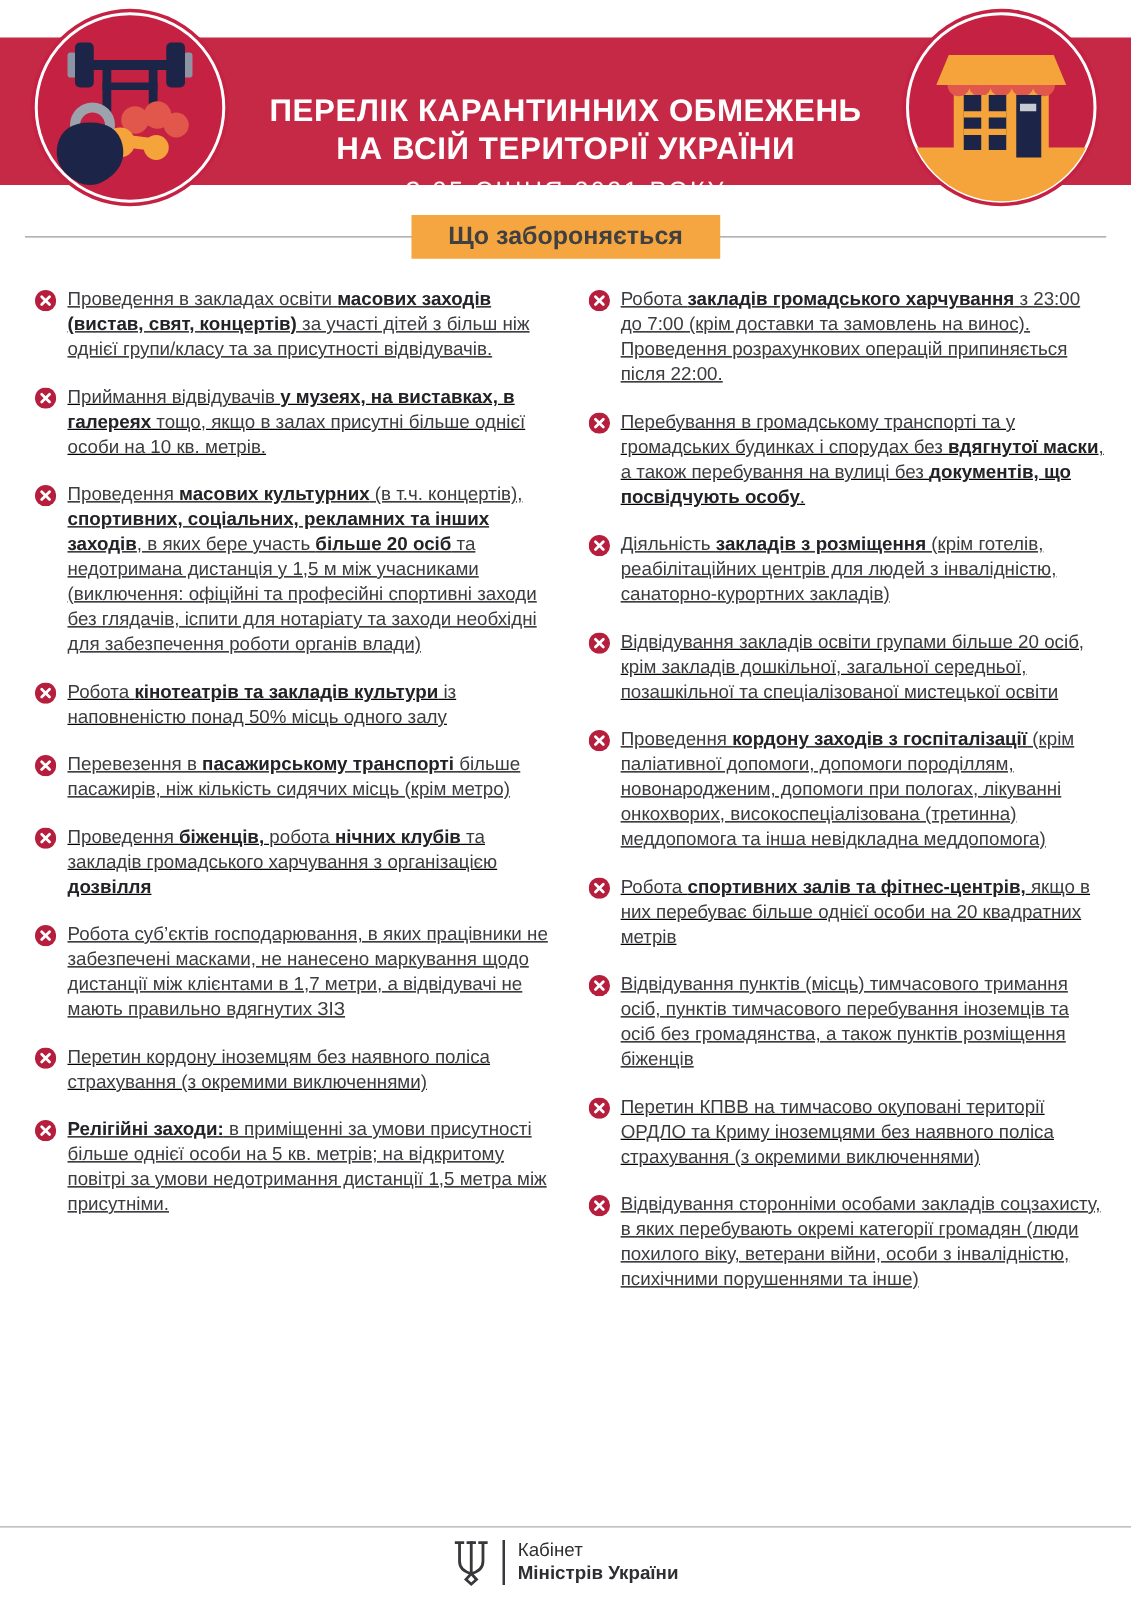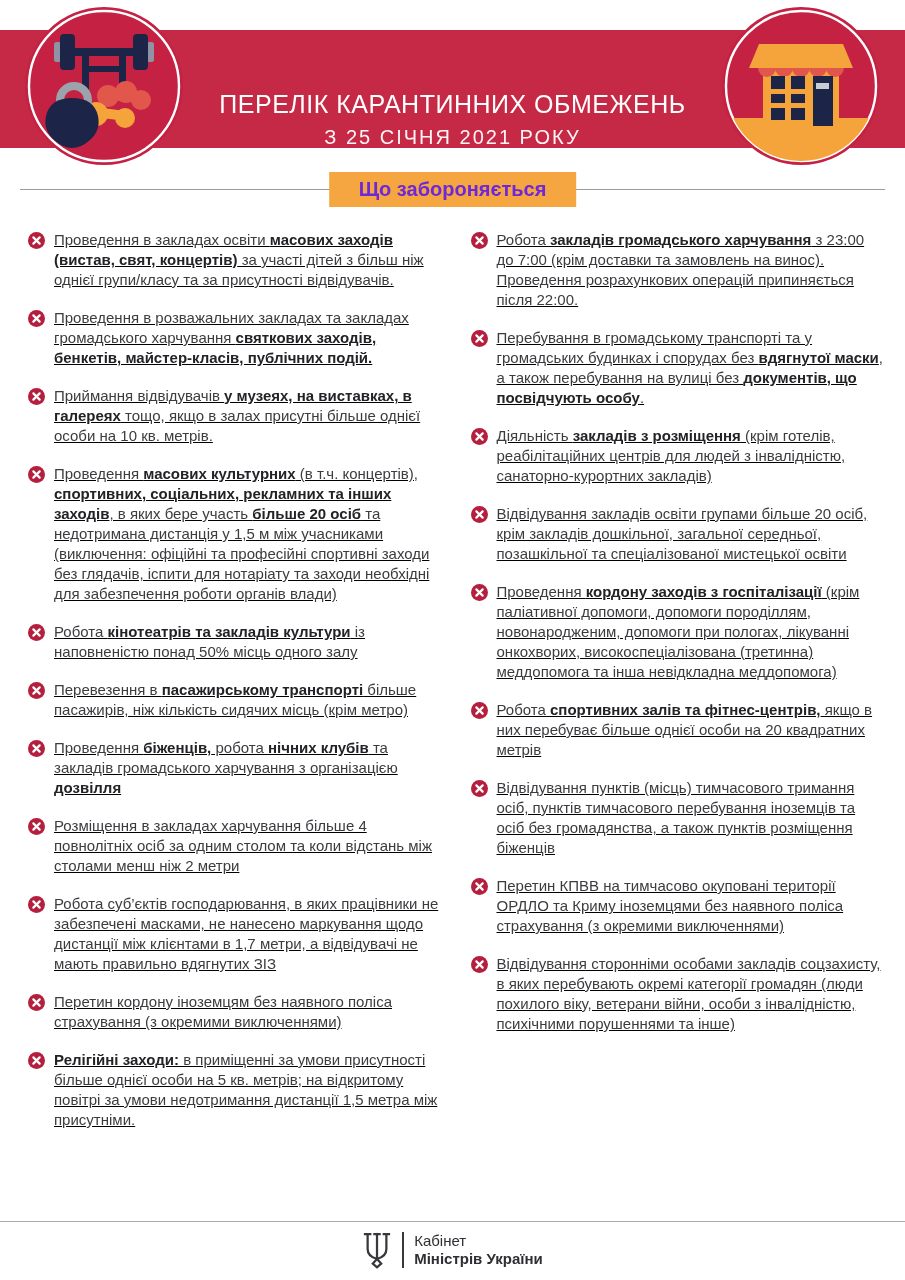--- a/index.html
+++ b/index.html
@@ -5,33 +5,33 @@
   * { margin:0; padding:0; box-sizing:border-box; }
   html,body { background:#fff; }
   body { font-family:"Liberation Sans","DejaVu Sans",sans-serif; }
   .poster { position:relative; width:905px; height:1280px; background:#fff; overflow:hidden; }
 
   
   .band { position:absolute; left:0; top:30px; width:905px; height:118px; background:#C62945; }
   .titles { position:absolute; left:195px; right:195px; top:30px; height:118px;
             display:flex; flex-direction:column; align-items:center; justify-content:center;
             color:#fff; text-align:center; }
-  .title-line { font-weight:normal; font-size:25px; letter-spacing:.5px; line-height:1.22; }
+  .title-line { font-weight:bold; font-size:25px; letter-spacing:.5px; line-height:1.22; }
   .subtitle   { font-weight:400; font-size:20px; letter-spacing:2px; margin-top:7px; opacity:.95; }
 
   .circle { position:absolute; top:6px; width:160px; height:160px; }
   .circle.left  { left:24px; }
   .circle.right { right:24px; }
   .circle svg { overflow:visible; display:block; }
 
   
   .badge-row { position:absolute; left:0; top:172px; width:905px; height:36px; }
   .badge-rule { position:absolute; left:20px; right:20px; top:17px; height:1px; background:#9B9B9B; }
   .badge { position:absolute; left:50%; top:0; transform:translateX(-50%);
-           background:#F5A640; color:#6d28d9; font-weight:bold; font-size:20px;
+           background:#F5A640; color:#404040; font-weight:bold; font-size:20px;
            padding:6px 30px; white-space:nowrap; }
 
   
   .columns { position:absolute; left:28px; right:22px; top:230px; display:flex; gap:30px;text-decoration:underline; }
   .col { flex:1 1 0; display:flex; flex-direction:column; gap:18px; }
   .item { display:flex; align-items:flex-start; gap:9px; }
   .bullet { flex:0 0 auto; width:17px; height:17px; margin-top:2px; }
   .bullet svg { display:block; width:17px; height:17px; }
   .item-text { font-size:15px; line-height:20px; color:#3C3C40; }
   .item-text strong { color:#232327; }
@@ -46,20 +46,21 @@
   .trident { width:30px; height:38px; }
 </style>
 </head>
 <body>
 
 <div class="poster">
 
   <header class="band">
     <div class="titles">
       <div class="title-line">ПЕРЕЛІК КАРАНТИННИХ ОБМЕЖЕНЬ</div>
+      <div class="title-line">НА ВСІЙ ТЕРИТОРІЇ УКРАЇНИ</div>
       <div class="subtitle">З 25 СІЧНЯ 2021 РОКУ</div>
     </div>
   </header>
 
   <div class="circle left">
     <svg viewBox="0 0 160 160" width="160" height="160">
       <circle cx="80" cy="80" r="79" fill="#C42143"></circle>
       <circle cx="80" cy="80" r="75" fill="none" stroke="#fff" stroke-width="2.4"></circle>
 
       <rect x="30" y="36" width="7" height="20" rx="2.5" fill="#8E94A3"></rect>
@@ -135,29 +136,20 @@
           </span>
           <p class="item-text"><span>Проведення в закладах освіти </span><strong>масових заходів (вистав, свят, концертів)</strong><span> за участі дітей з більш ніж однієї групи/класу та за присутності відвідувачів.</span></p>
         </div>
         <div class="item">
           <span class="bullet">
             <svg viewBox="0 0 20 20">
               <circle cx="10" cy="10" r="10" fill="#B51F3D"></circle>
               <path d="M6.3 6.3 L13.7 13.7 M13.7 6.3 L6.3 13.7" stroke="#fff" stroke-width="2.6" stroke-linecap="round"></path>
             </svg>
           </span>
-          <p class="item-text"><span>Проведення в розважальних закладах та закладах громадського харчування </span><strong>святкових заходів, бенкетів, майстер-класів, публічних подій.</strong></p>
-        </div>
-        <div class="item">
-          <span class="bullet">
-            <svg viewBox="0 0 20 20">
-              <circle cx="10" cy="10" r="10" fill="#B51F3D"></circle>
-              <path d="M6.3 6.3 L13.7 13.7 M13.7 6.3 L6.3 13.7" stroke="#fff" stroke-width="2.6" stroke-linecap="round"></path>
-            </svg>
-          </span>
           <p class="item-text"><span>Приймання відвідувачів </span><strong>у музеях, на виставках, в галереях</strong><span> тощо, якщо в залах присутні більше однієї особи на 10 кв. метрів.</span></p>
         </div>
         <div class="item">
           <span class="bullet">
             <svg viewBox="0 0 20 20">
               <circle cx="10" cy="10" r="10" fill="#B51F3D"></circle>
               <path d="M6.3 6.3 L13.7 13.7 M13.7 6.3 L6.3 13.7" stroke="#fff" stroke-width="2.6" stroke-linecap="round"></path>
             </svg>
           </span>
           <p class="item-text"><span>Проведення </span><strong>масових культурних</strong><span> (в т.ч. концертів), </span><strong>спортивних, соціальних, рекламних та інших заходів</strong><span>, в яких бере участь </span><strong>більше 20 осіб</strong><span> та недотримана дистанція у 1,5 м між учасниками (виключення: офіційні та професійні спортивні заходи без глядачів, іспити для нотаріату та заходи необхідні для забезпечення роботи органів влади)</span></p>
@@ -181,29 +173,20 @@
           <p class="item-text"><span>Перевезення в </span><strong>пасажирському транспорті</strong><span> більше пасажирів, ніж кількість сидячих місць (крім метро)</span></p>
         </div>
         <div class="item">
           <span class="bullet">
             <svg viewBox="0 0 20 20">
               <circle cx="10" cy="10" r="10" fill="#B51F3D"></circle>
               <path d="M6.3 6.3 L13.7 13.7 M13.7 6.3 L6.3 13.7" stroke="#fff" stroke-width="2.6" stroke-linecap="round"></path>
             </svg>
           </span>
           <p class="item-text"><span>Проведення </span><strong>біженців,</strong><span> робота </span><strong>нічних клубів</strong><span> та закладів громадського харчування з організацією </span><strong>дозвілля</strong></p>
-        </div>
-        <div class="item">
-          <span class="bullet">
-            <svg viewBox="0 0 20 20">
-              <circle cx="10" cy="10" r="10" fill="#B51F3D"></circle>
-              <path d="M6.3 6.3 L13.7 13.7 M13.7 6.3 L6.3 13.7" stroke="#fff" stroke-width="2.6" stroke-linecap="round"></path>
-            </svg>
-          </span>
-          <p class="item-text"><span>Розміщення в закладах харчування більше 4 повнолітніх осіб за одним столом та коли відстань між столами менш ніж 2 метри</span></p>
         </div>
         <div class="item">
           <span class="bullet">
             <svg viewBox="0 0 20 20">
               <circle cx="10" cy="10" r="10" fill="#B51F3D"></circle>
               <path d="M6.3 6.3 L13.7 13.7 M13.7 6.3 L6.3 13.7" stroke="#fff" stroke-width="2.6" stroke-linecap="round"></path>
             </svg>
           </span>
           <p class="item-text"><span>Робота суб’єктів господарювання, в яких працівники не забезпечені масками, не нанесено маркування щодо дистанції між клієнтами в 1,7 метри, а відвідувачі не мають правильно вдягнутих ЗІЗ</span></p>
         </div>

